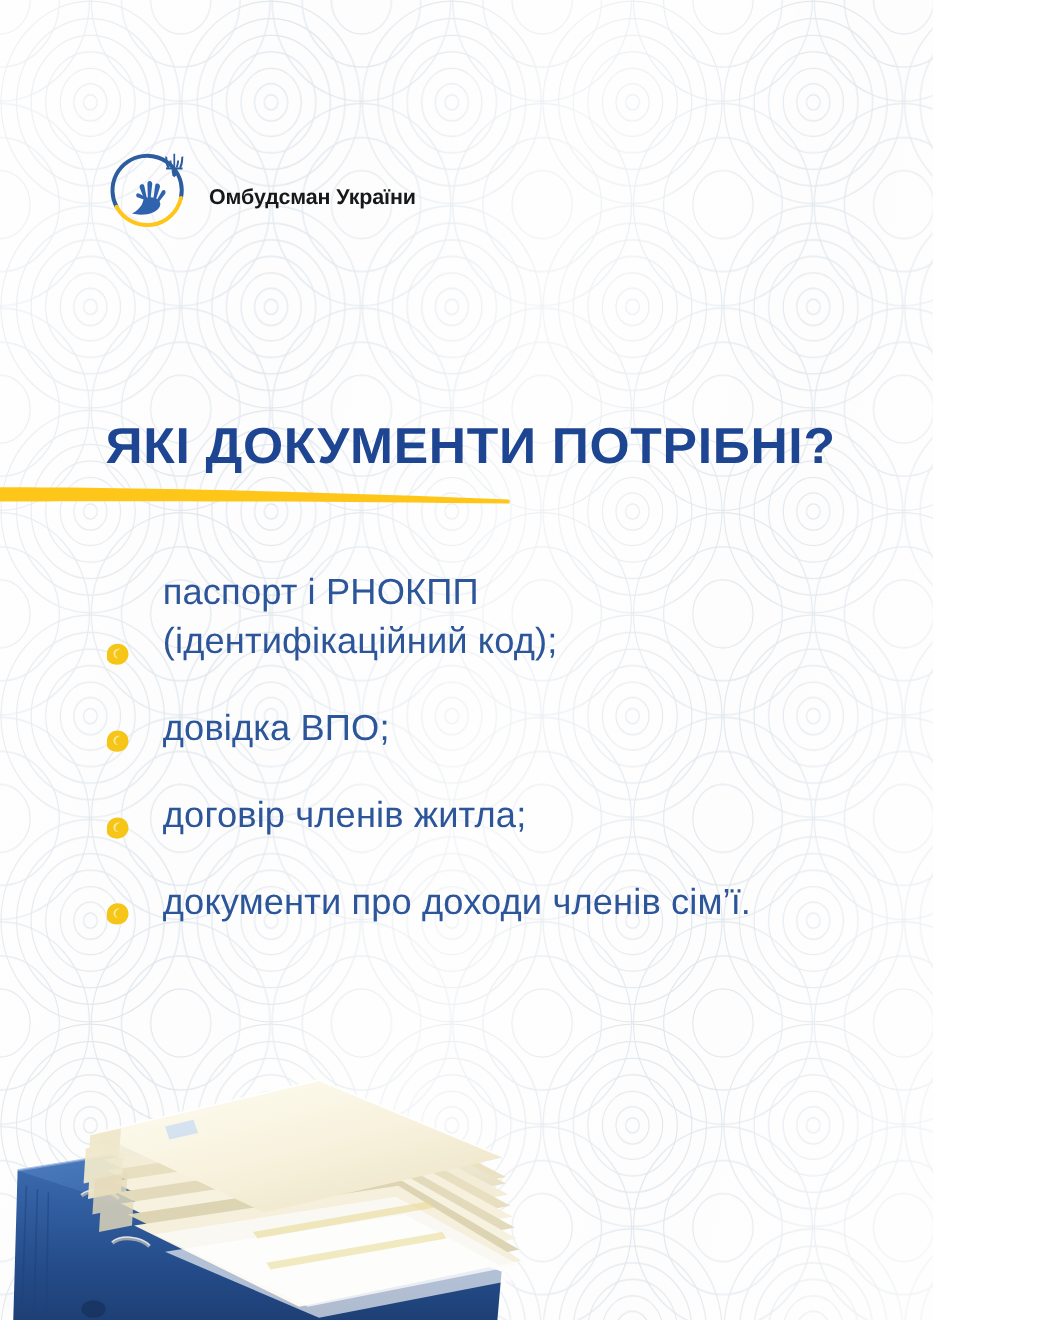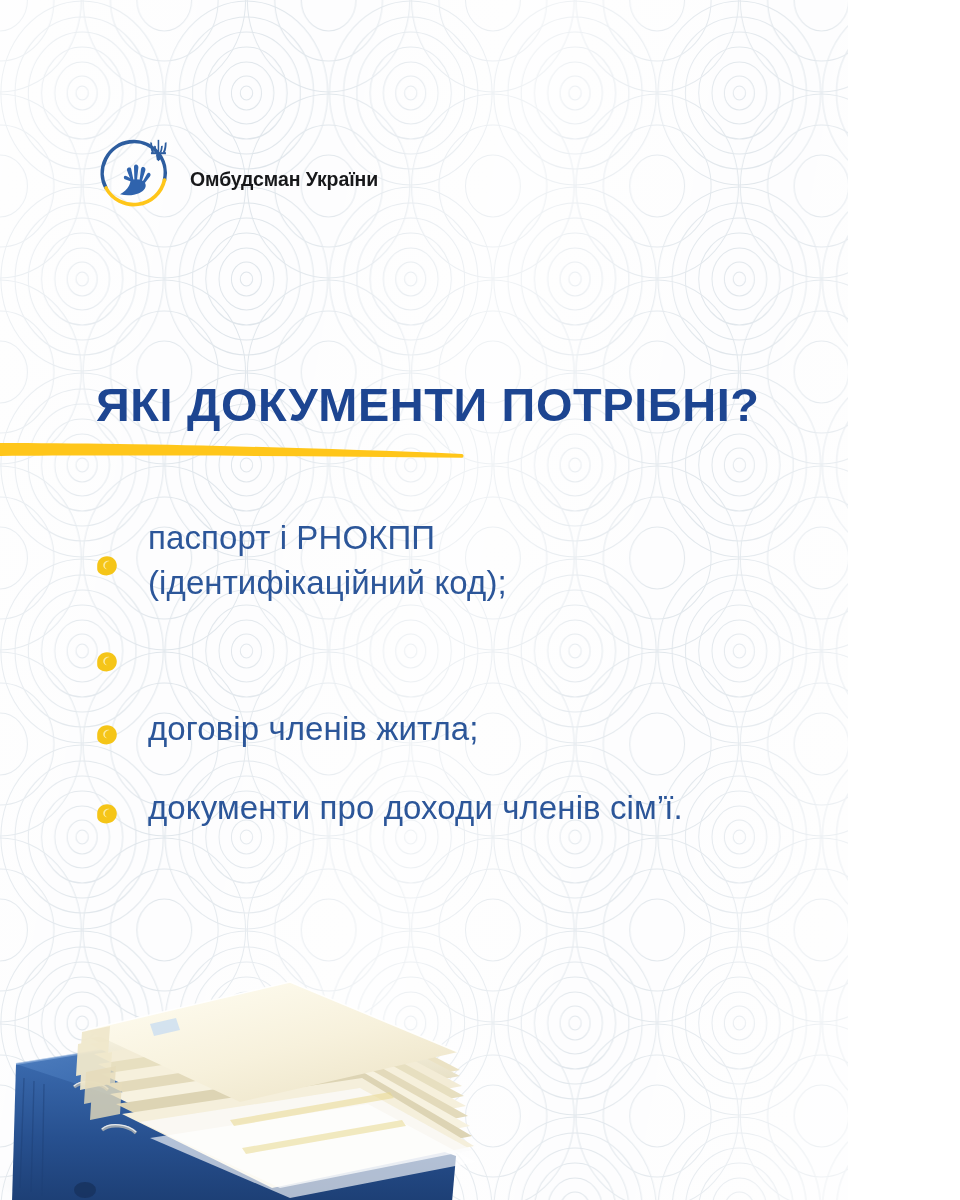--- a/index.html
+++ b/index.html
@@ -59,21 +59,21 @@
     white-space:nowrap;
     transform:scaleX(1.02); transform-origin:left center;
   }
   .underline-swoosh {
     position:absolute; left:0; top:437px; z-index:4;
     width:470px; height:28px;
   }
 
   
   .bullets { position:absolute; left:96px; top:516px; width:820px; z-index:5; }
-  .bullet-row { display:flex; align-items:center; margin-bottom:34px; }
+  .bullet-row { display:flex; align-items:flex-end; margin-bottom:34px; }
   .bullet-row:last-child { margin-bottom:10px; }
   .bullet-mark {
     flex:0 0 auto; width:22px; height:22px;
     margin-top:11px; margin-right:30px;
   }
   .bullet-text {
     font-size:33px; color:#2c5699; line-height:1.36;
     letter-spacing:0.1px; white-space:pre-line;
   }
 
@@ -197,20 +197,21 @@
     <div class="bullet-row">
       <span class="bullet-mark">
         <svg viewBox="0 0 22 22" xmlns="http://www.w3.org/2000/svg">
           <path d="M11 1.2 C16.6 1.2 20.8 5.2 20.8 10.6 C20.8 16.2 16.4 20.4 10.6 20.4
                    C7.4 20.4 4.6 19.4 2.6 17.4 C1.0 15.8 1.2 14.2 1.2 10.6
                    C1.2 5.2 5.4 1.2 11 1.2 Z" fill="#F5C518"></path>
           <path d="M13.6 6.0 C10.4 5.2 7.4 7.0 7.2 10.0 C7.0 12.6 9.0 14.4 11.6 14.3
                    C9.6 13.6 8.6 12.2 8.8 10.4 C9.0 8.0 10.9 6.5 13.6 6.0 Z" fill="#FBEAA0"></path>
         </svg>
       </span>
+      <span class="bullet-text">довідка ВПО;</span>
     </div>
 
     <div class="bullet-row">
       <span class="bullet-mark">
         <svg viewBox="0 0 22 22" xmlns="http://www.w3.org/2000/svg">
           <path d="M11 1.2 C16.6 1.2 20.8 5.2 20.8 10.6 C20.8 16.2 16.4 20.4 10.6 20.4
                    C7.4 20.4 4.6 19.4 2.6 17.4 C1.0 15.8 1.2 14.2 1.2 10.6
                    C1.2 5.2 5.4 1.2 11 1.2 Z" fill="#F5C518"></path>
           <path d="M13.6 6.0 C10.4 5.2 7.4 7.0 7.2 10.0 C7.0 12.6 9.0 14.4 11.6 14.3
                    C9.6 13.6 8.6 12.2 8.8 10.4 C9.0 8.0 10.9 6.5 13.6 6.0 Z" fill="#FBEAA0"></path>

